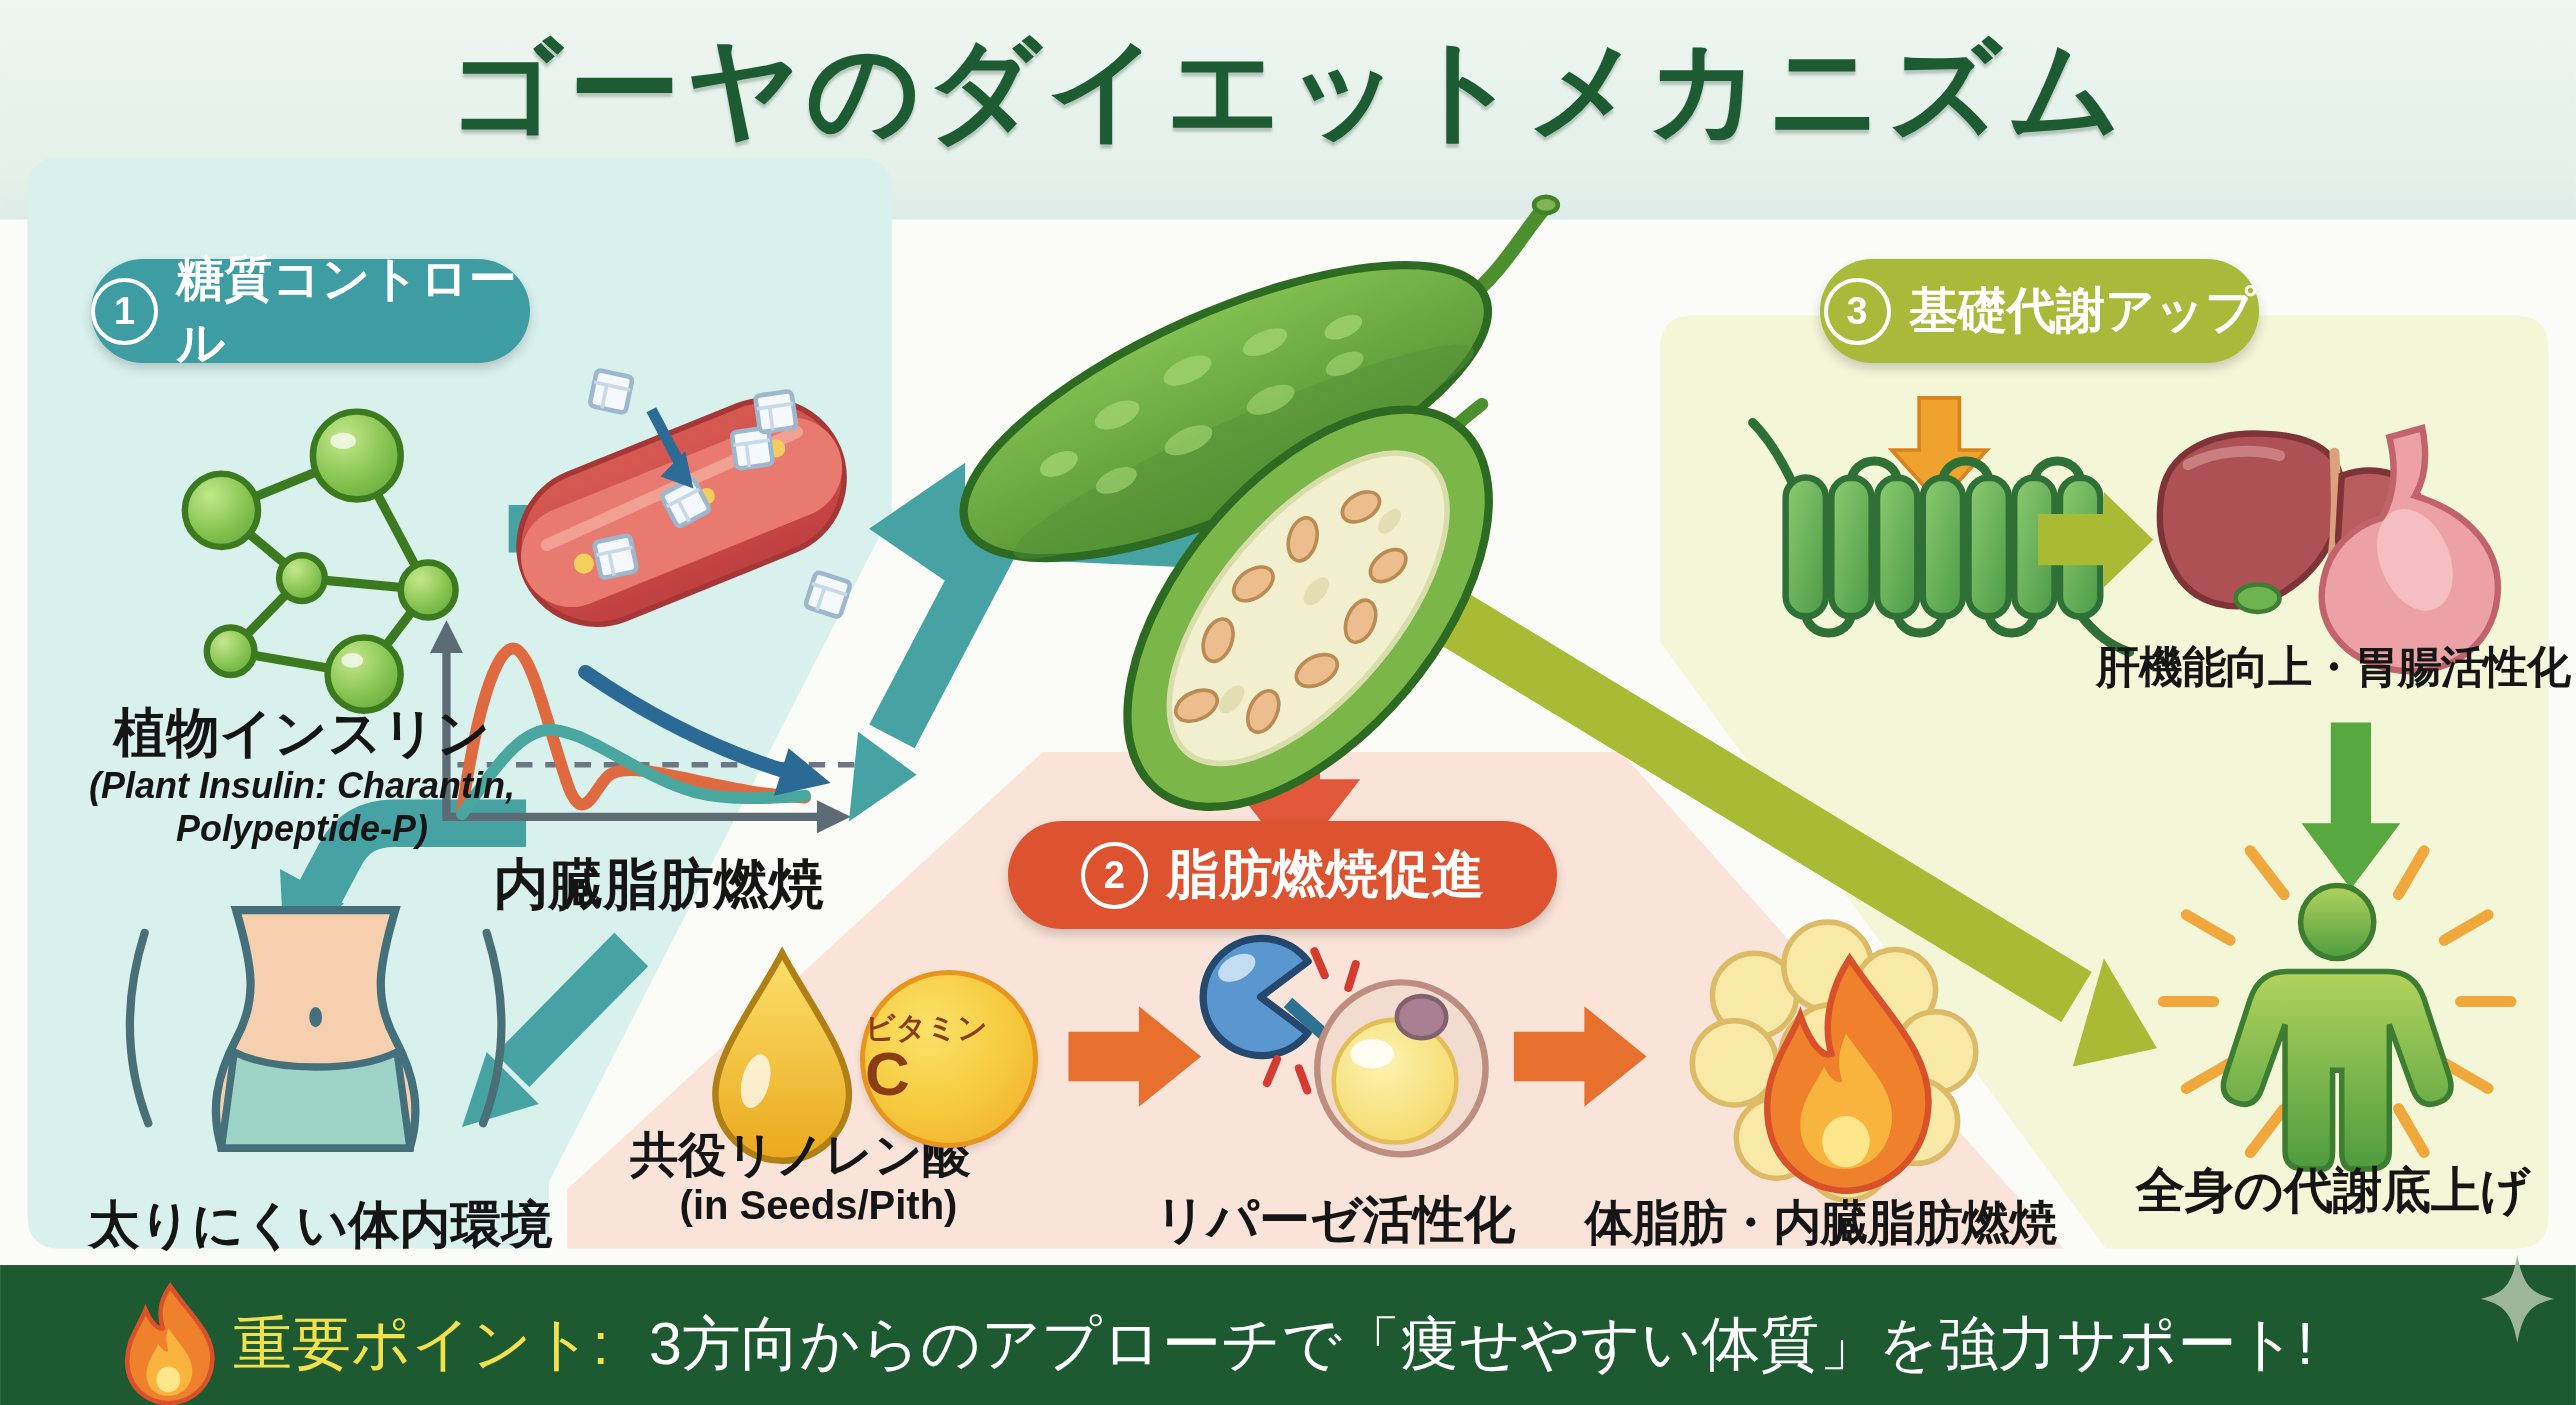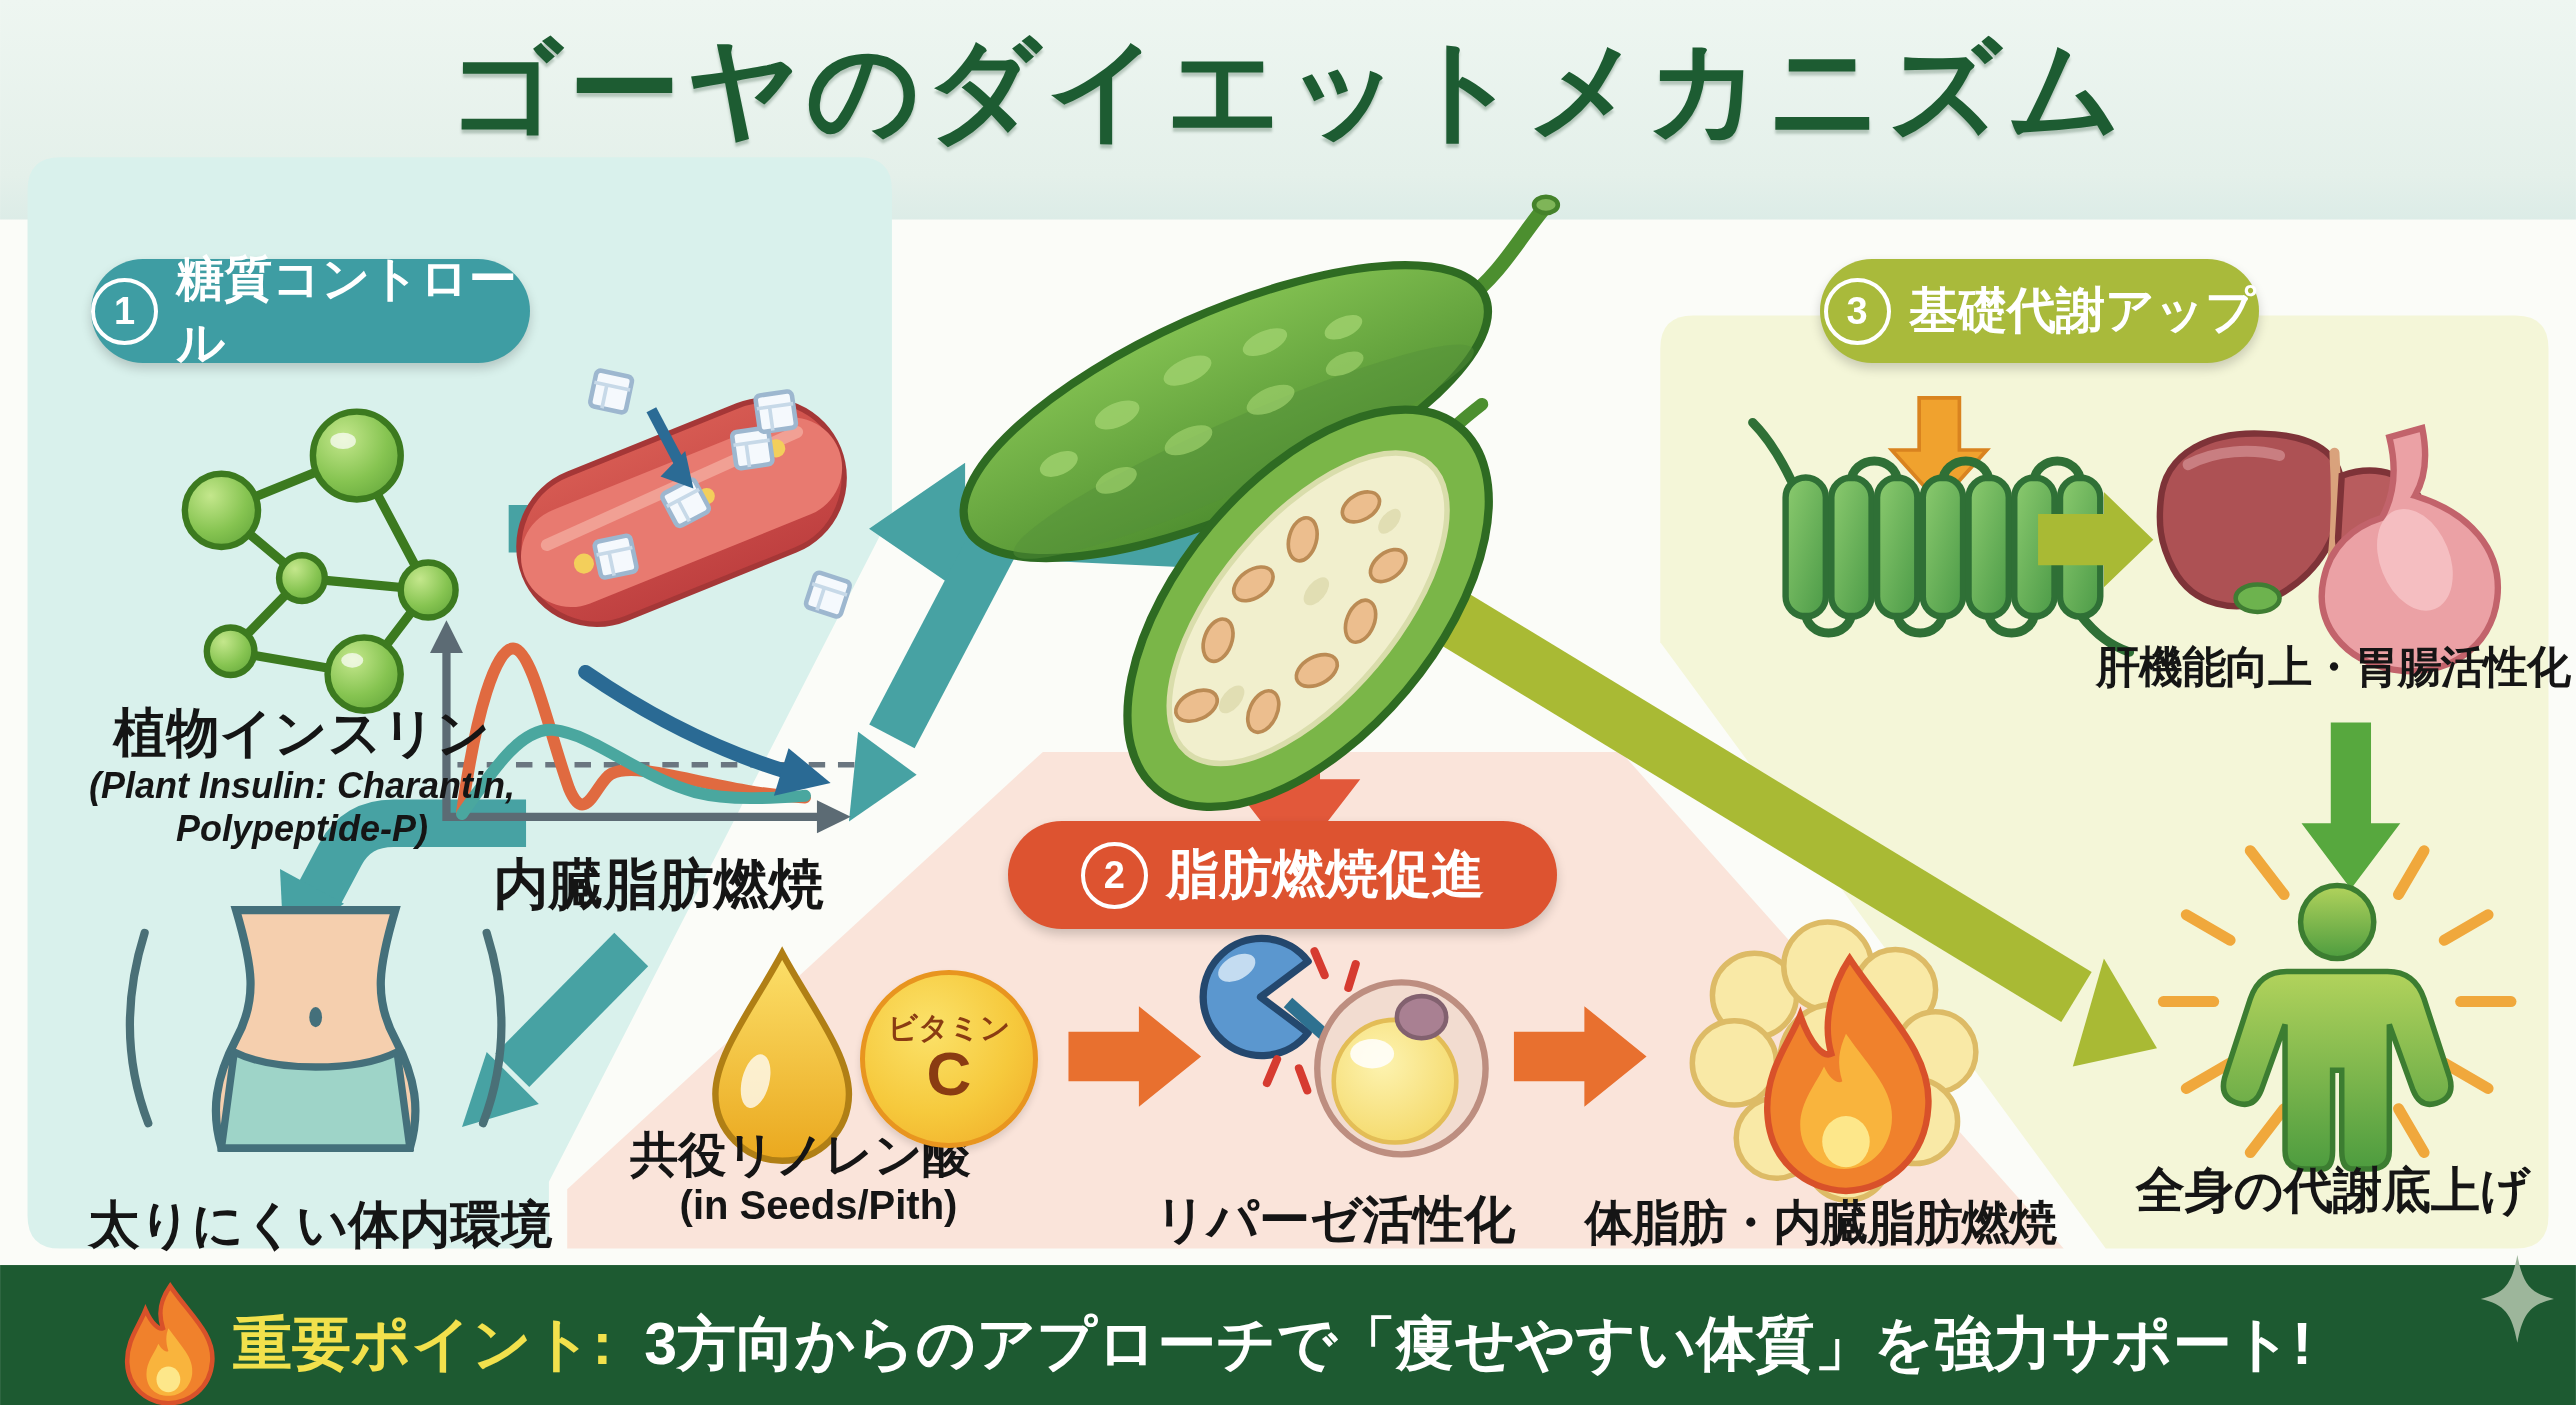--- a/index.html
+++ b/index.html
@@ -23,26 +23,26 @@
   .out1{left:37px;top:1196px;width:567px;font-size:51px;}
   .ing2{left:549px;top:1127px;width:503px;font-size:48px;}
   .ing2 .en{font-size:40px;padding-left:36px;}
   .step1{left:1079px;top:1191px;width:512px;font-size:51px;}
   .step2{left:1555px;top:1195px;width:531px;font-size:48px;letter-spacing:-0.9px;}
   .ing3{left:1692px;top:639px;width:430px;font-size:49px;}
   .eff3{left:2095px;top:642px;width:476px;font-size:44px;letter-spacing:-0.9px;}
   .out3{left:2095px;top:1162px;width:476px;font-size:49px;}
   .vitc{left:860px;top:970px;width:168px;height:168px;border-radius:50%;
         background:radial-gradient(circle at 38% 32%,#fbe26a 0%,#f6c93c 55%,#f0a926 100%);
-        border:5.5px solid #e8951f;display:flex;flex-direction:column;align-items:center;
+        border:5.5px solid #e8951f;display:flex;flex-direction:column;align-items:flex-start;
         justify-content:center;color:#8a3c12;font-weight:900;box-shadow:0 4.6px 7.3px rgba(0,0,0,.12);}
   .vitc .t{font-size:30px;line-height:1;}
   .vitc .c{font-size:62px;line-height:1;}
-  .footer-text{left:233px;top:1284px;height:121px;display:flex;align-items:center;gap:32px;
-        font-size:59px;font-weight:700;white-space:nowrap;}
+  .footer-text{left:233px;top:1284px;height:121px;display:flex;align-items:center;gap:40px;
+        font-size:59px;font-weight:400;white-space:nowrap;}
   .footer-text .hl{color:#f2e14c;}
   .footer-text .msg{color:#ffffff;}
 </style>
 </head>
 <body>
 
 <div class="stage">
 
 <svg class="bg" viewBox="0 0 2816 1536">
   <defs>

